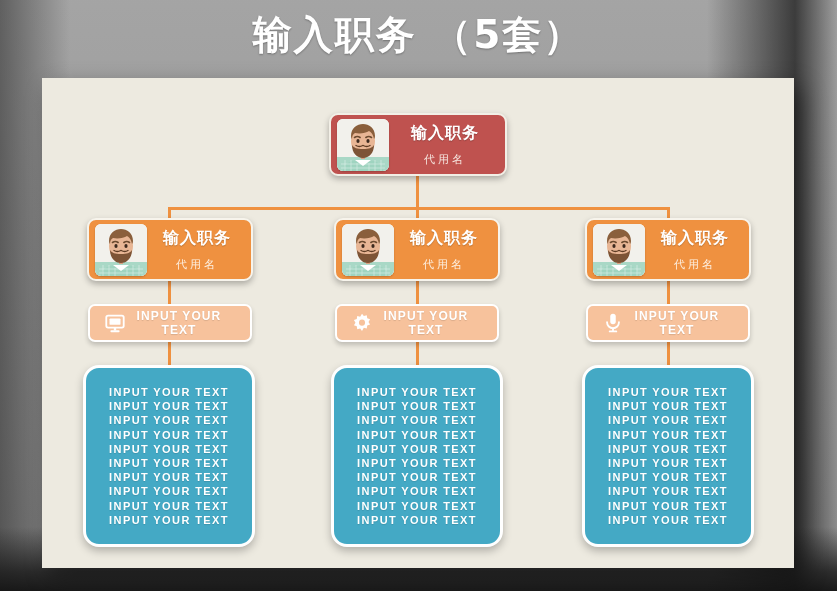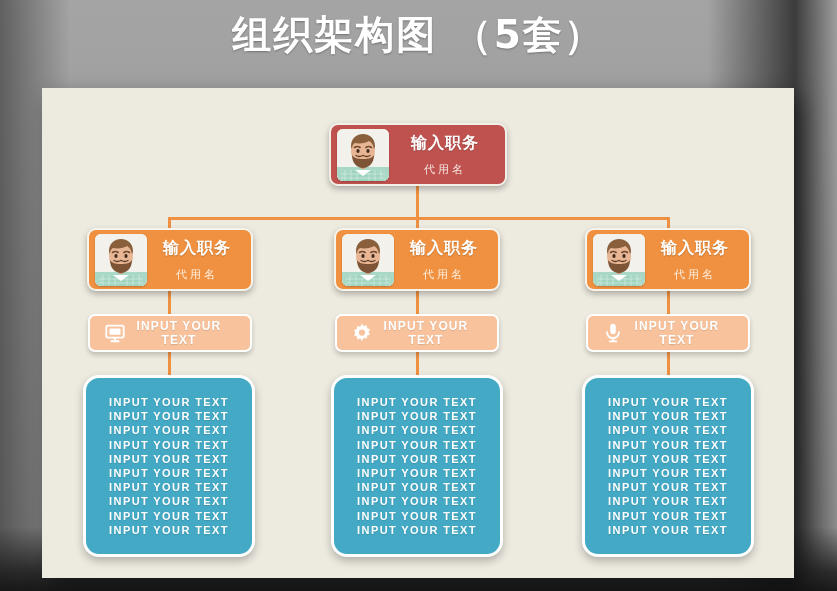--- a/index.html
+++ b/index.html
@@ -45,21 +45,21 @@
     letter-spacing: 2px;
     font-family: "DejaVu Sans", "Liberation Sans", sans-serif;
     text-shadow: 0 1px 2px rgba(0,0,0,0.30);
     z-index: 5;
   }
 
   
   #chart-panel {
     position: absolute;
     left: 42px;
-    top: 88px;
+    top: 78px;
     width: 752px;
     height: 490px;
     background: #edeae0;
     box-shadow: 8px 10px 22px rgba(0,0,0,0.45);
     z-index: 3;
   }
 
   
   .conn {
     position: absolute;
@@ -180,21 +180,21 @@
     white-space: nowrap;
     text-shadow: 0 1px 1px rgba(0,0,0,0.12);
   }
 </style>
 </head>
 <body>
 
 <div id="backdrop"></div>
 <div id="bottom-shade"></div>
 
-<div id="page-title">组织架构图 （5套）</div>
+<div id="page-title">输入职务 （5套）</div>
 
 <div id="chart-panel">
 
   <div class="conn" style="left:374px; top:98px; width:3px; height:34px;"></div>
 
   <div class="conn" style="left:126px; top:129px; width:502px; height:3px;"></div>
 
   <div class="conn" style="left:126px; top:129px; width:3px; height:32px;"></div>
   <div class="conn" style="left:374px; top:129px; width:3px; height:32px;"></div>
   <div class="conn" style="left:625px; top:129px; width:3px; height:32px;"></div>

